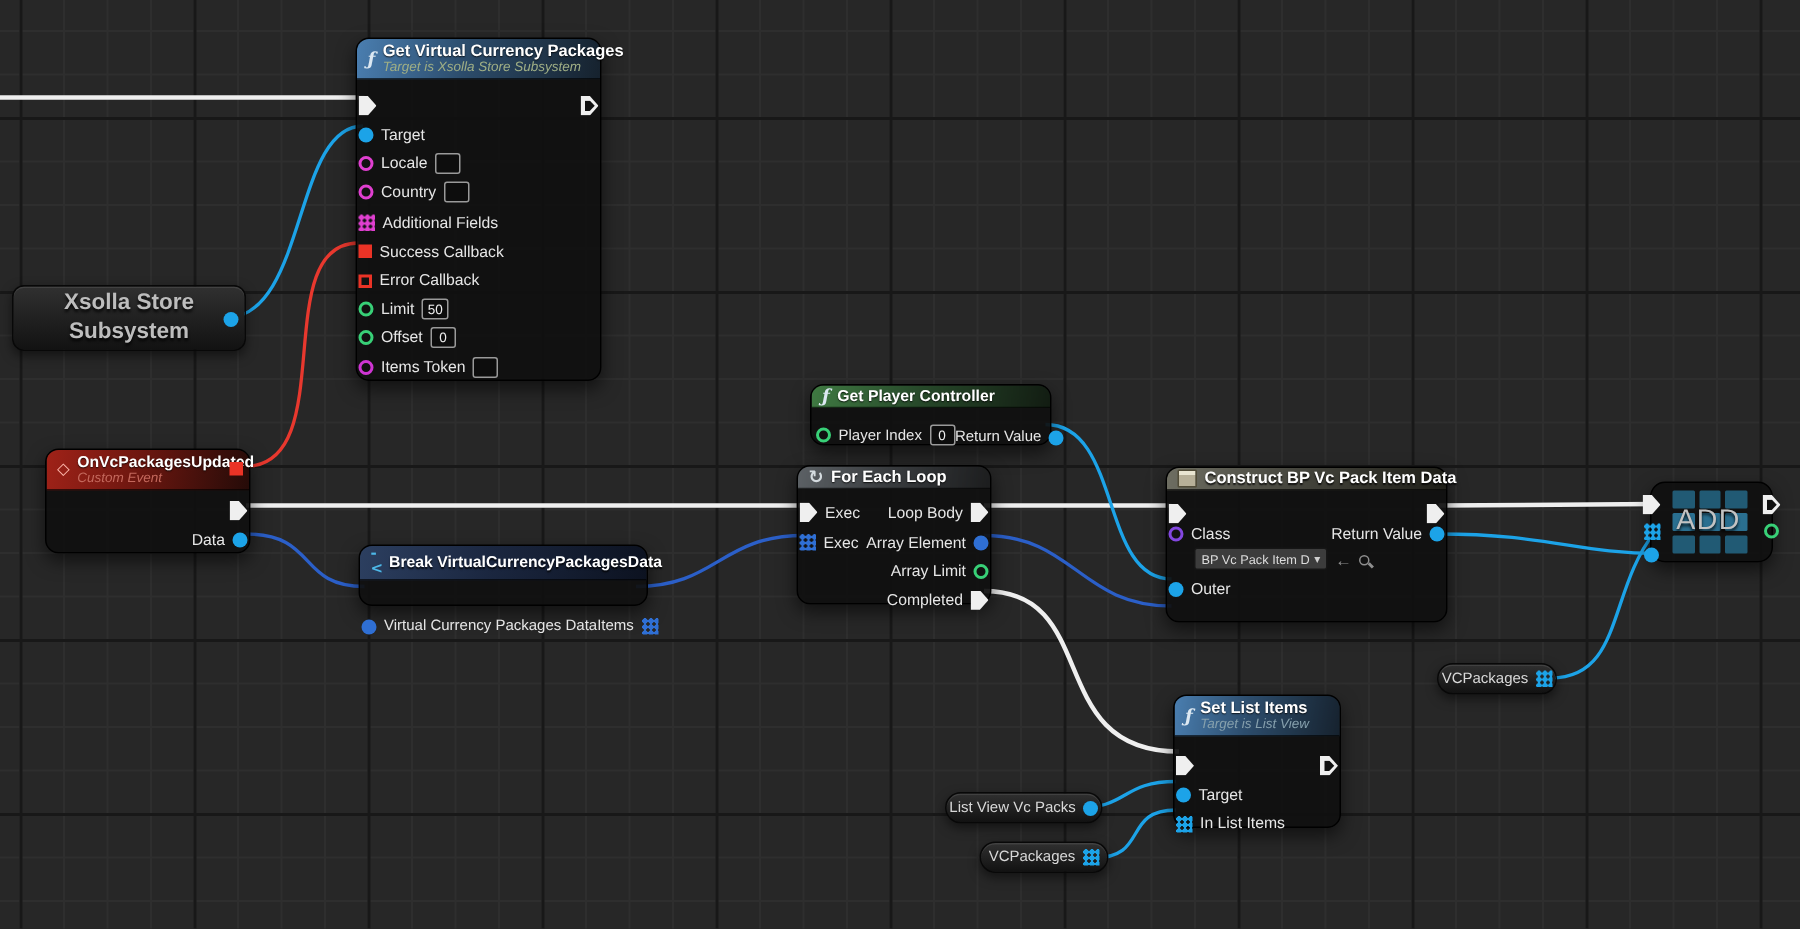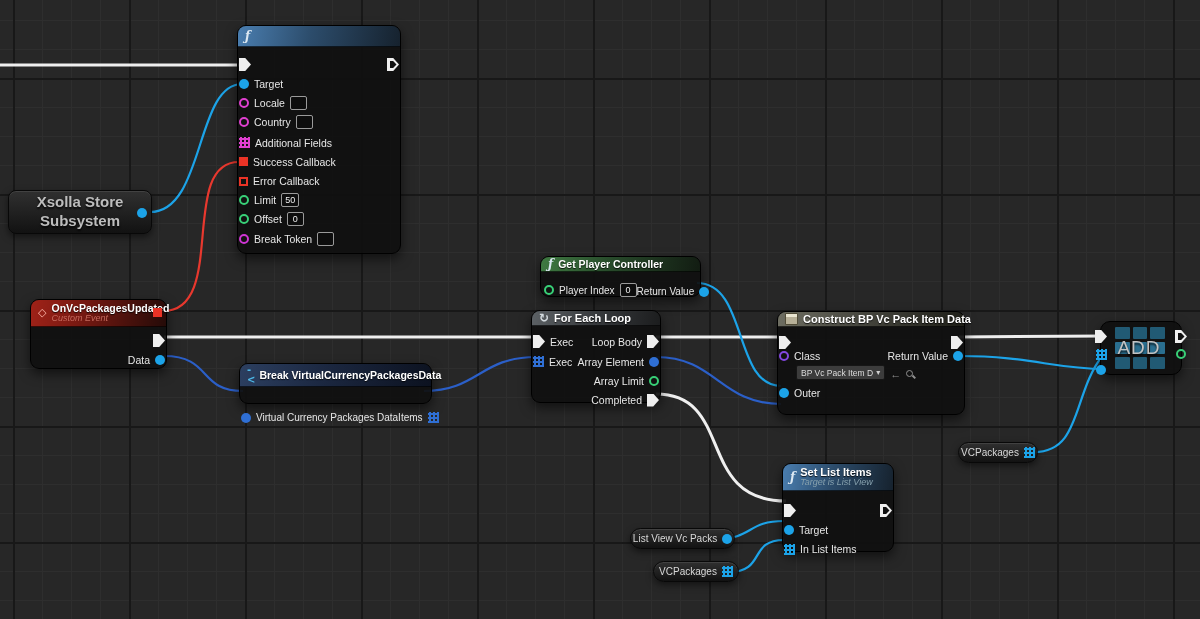--- a/index.html
+++ b/index.html
@@ -100,20 +100,24 @@
   <path d="M959,337 L1105,336" stroke="#efefef" stroke-width="3" fill="none"></path>
   <path d="M959,356 C1032,356 1052,369 1106,369" stroke="#1ca3e8" stroke-width="2.2" fill="none"></path>
   <path d="M1034,452 C1082,452 1072,394 1103,355" stroke="#1ca3e8" stroke-width="2.2" fill="none"></path>
   <path d="M716,539 C753,539 747,521 784,521" stroke="#1ca3e8" stroke-width="2.2" fill="none"></path>
   <path d="M729,572 C766,572 748,540 784,540" stroke="#1ca3e8" stroke-width="2.2" fill="none"></path>
 </svg>
 
 <div class="node" style="left:237px;top:25px;width:164px;height:229px">
   <div class="nhead h-blue">
     <span class="hicon">ƒ</span>
+    <div>
+      <div class="ntitle">Get Virtual Currency Packages</div>
+      <div class="nsub sub-green">Target is Xsolla Store Subsystem</div>
+    </div>
   </div>
   <div class="nbody" style="padding:0 7px">
     <div class="row" style="height:24px">
       <span class="lcell">
           <span class="pexec">
             <b></b>
           </span>
         </span>
       <span class="rcell">
           <span class="pexec h">
@@ -170,28 +174,28 @@
     <div class="row" style="height:19.4px">
         <span class="lcell">
           <span class="pc h" style="--c:#38d077"></span>
           <span class="plabel">Offset</span>
           <span class="vbox">0</span>
         </span>
       </div>
     <div class="row" style="height:19.4px">
         <span class="lcell">
           <span class="pc h" style="--c:#cf35d3"></span>
-          <span class="plabel">Break Token</span>
+          <span class="plabel">Items Token</span>
           <span class="vbox"></span>
         </span>
       </div>
   </div>
 </div>
 
-<div class="vpill" style="left:8px;top:190px;width:144px;height:44px;border-radius:8px">
+<div class="vpill" style="left:8px;top:190px;width:156px;height:44px;border-radius:8px">
   <div class="xtitle">
     <div>Xsolla Store</div>
     <div>Subsystem</div>
   </div>
   <span class="pc f apin" style="--c:#1ca3e8;right:4px;top:17px"></span>
 </div>
 
 <div class="node" style="left:30px;top:299px;width:137px;height:70px">
   <div class="nhead h-red" style="padding-right:16px">
     <span class="hicon ev">◇</span>

